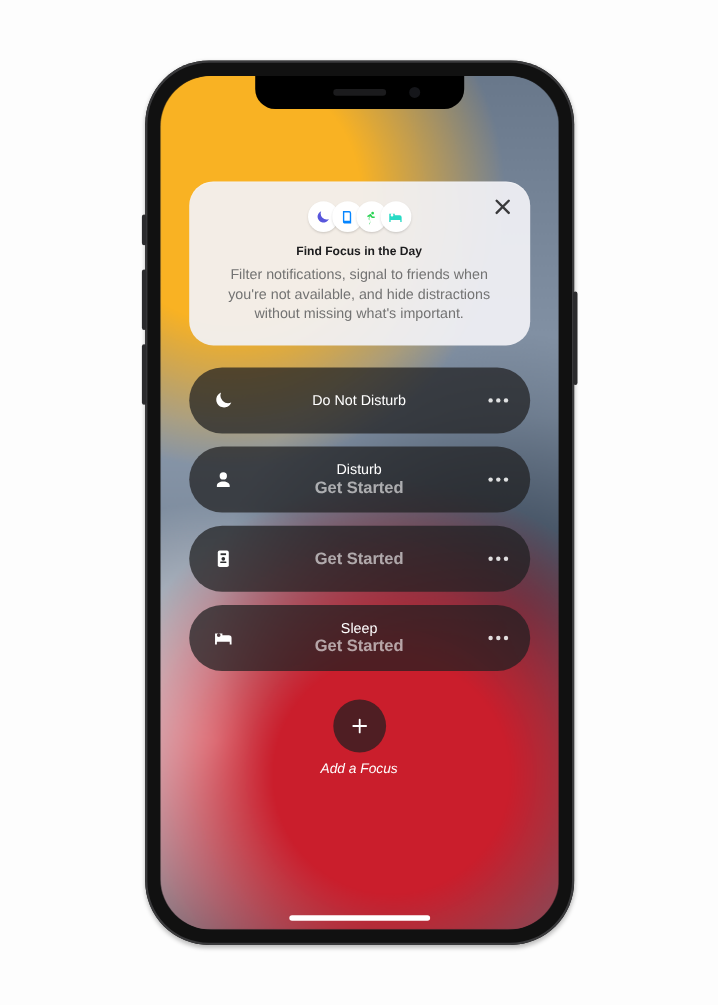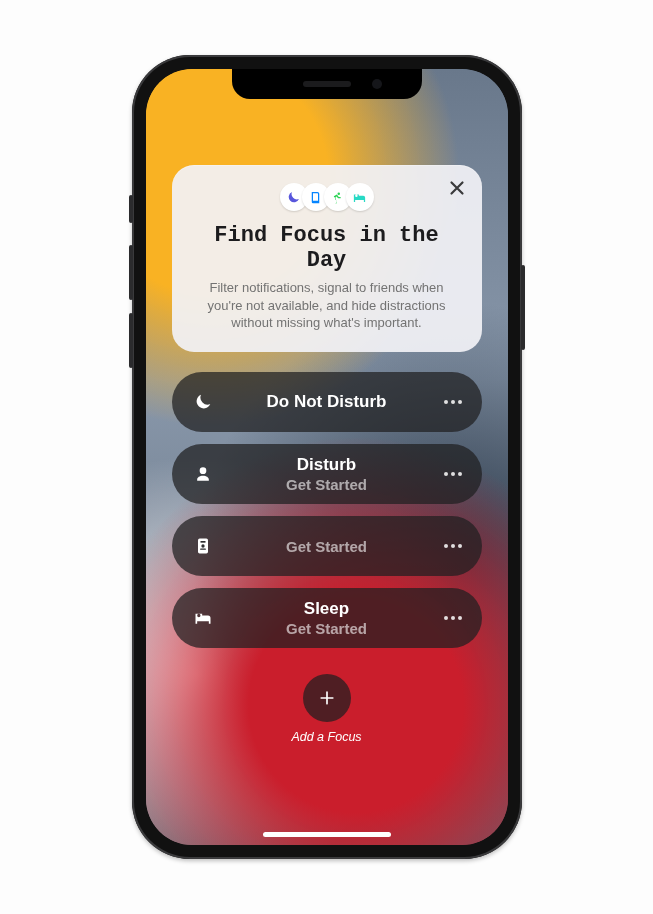--- a/index.html
+++ b/index.html
@@ -108,24 +108,23 @@
     border-radius:50%;
     background:#fff;
     display:flex; align-items:center; justify-content:center;
     margin-left:-6px;
     box-shadow: 0 1px 2px rgba(0,0,0,.15);
   }
   .bubble:first-child{ margin-left:0; }
   .bubble svg{ width:15px; height:15px; }
 
   .card h2{
-    font-size:22px;
+    font-size:11px;
     font-weight:600;
     margin-bottom:6px;
-    font-family:Liberation Mono, monospace;
   }
   .card p{
     font-size:13px;
     line-height:1.35;
     color:#737373;
     padding: 0 6px;
   }
 
   
   .rows{
@@ -153,22 +152,22 @@
     color:#fff;
   }
   .row .ico svg{ width:20px; height:20px; fill:#fff; }
   .row .labels{
     position:absolute;
     left:0; right:0;
     text-align:center;
     pointer-events:none;
   }
   .row .title{
-    font-size:17px;
-    font-weight:700;
+    font-size:13px;
+    font-weight:400;
   }
   .row .sub{
     font-size:15px;
     color: rgba(255,255,255,.6);
     margin-top:1px;
     font-weight:bold;
   }
   .row .more{
     margin-left:auto;
     display:flex; gap:3px;

